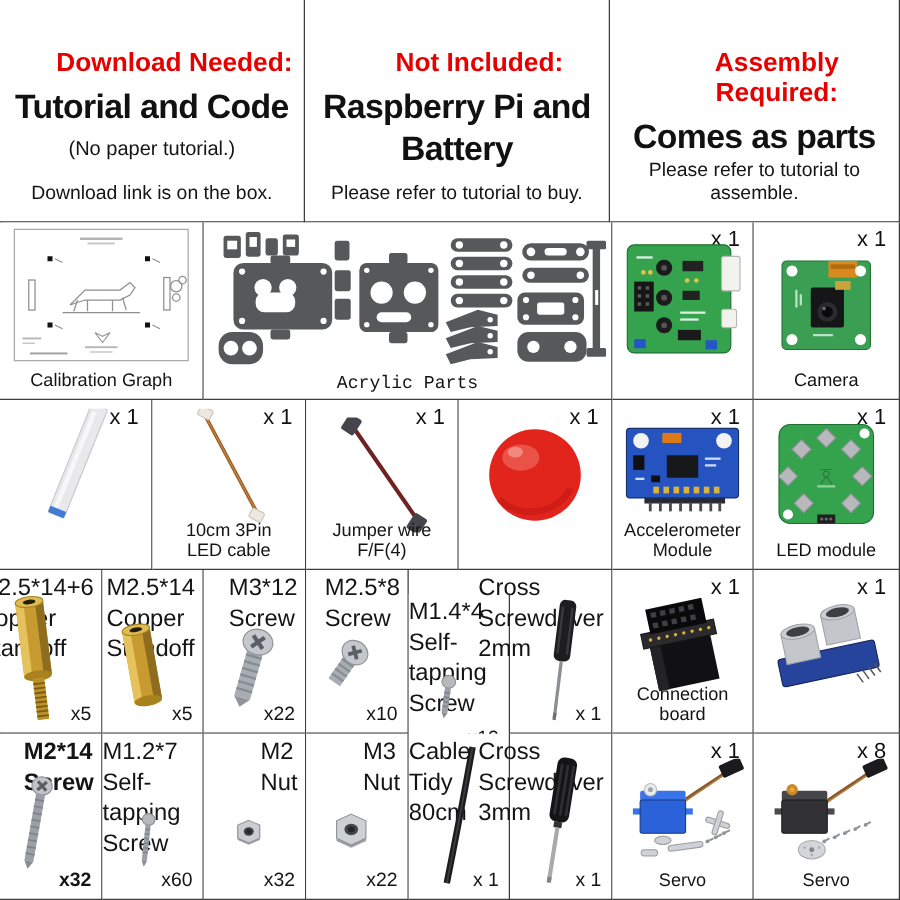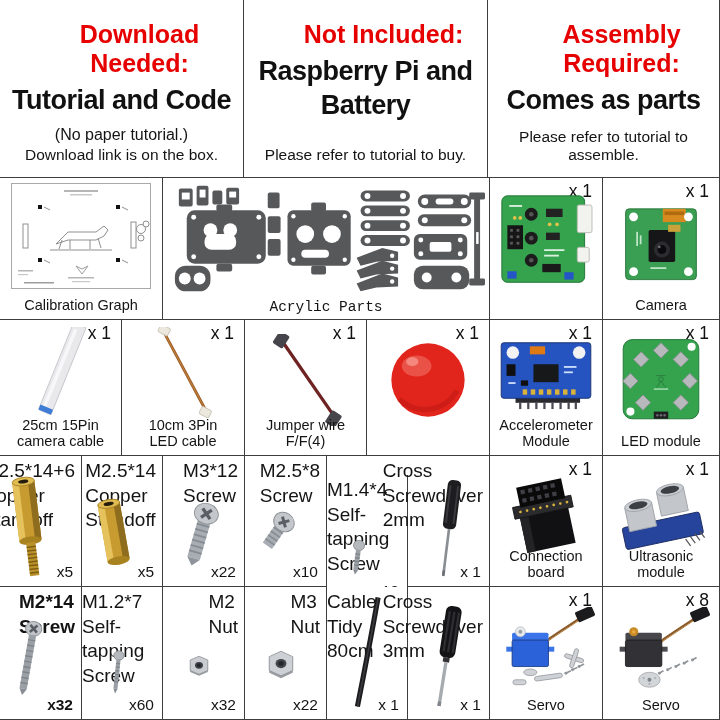--- a/index.html
+++ b/index.html
@@ -3,21 +3,21 @@
 <meta charset="utf-8">
 <style>
   html,body{margin:0;padding:0;background:#fff;}
   #sheet{position:relative;width:720px;height:720px;background:#fff;
          font-family:"Liberation Sans","DejaVu Sans",sans-serif;color:#141414;
          box-shadow:inset 0 0 0 2px #3d3d3d;overflow:hidden;}
   .cell{position:absolute;box-sizing:border-box;background:#fff;
         border-right:1.5px solid #3d3d3d;border-bottom:1.5px solid #3d3d3d;}
   
   .header{text-align:center;}
-  .htitle{margin-top:20px;font-size:25px;font-weight:bold;color:#e60000;padding-left:36px;}
+  .htitle{margin-top:39px;font-size:21px;font-weight:bold;color:#e60000;padding-left:36px;}
   .hsub{margin-top:6px;font-size:27px;font-weight:bold;line-height:1.25;
         letter-spacing:-0.5px;white-space:pre-line;color:#111;}
   .hnote{margin-top:8px;font-size:16px;min-height:20px;}
   .hfoot{position:absolute;bottom:13px;left:0;width:100%;font-size:15.5px;}
   
   .photo{display:flex;flex-direction:column;align-items:center;justify-content:flex-end;}
   .qty{position:absolute;top:3px;right:10px;font-size:17.5px;color:#111;}
   .art{position:absolute;left:0;top:0;right:0;bottom:30px;
        display:flex;align-items:center;justify-content:center;}
   .plabel{position:relative;width:100%;text-align:center;font-size:14.5px;
@@ -250,22 +250,20 @@
     <div class="qty">x 1</div>
     <div class="art" style="bottom:38px;top:8px;">
       <svg width="100" height="92" viewBox="0 0 110 102">
         <g transform="rotate(22 55 51)">
           <rect x="47" y="-6" width="15" height="104" rx="2" fill="#e9e9ec" stroke="#c6c6cc"></rect>
           <rect x="50" y="0" width="4" height="92" fill="#f7f7f9"></rect>
           <rect x="47" y="92" width="15" height="6" fill="#3e7cd6"></rect>
         </g>
       </svg>
     </div>
-    <div class="plabel">25cm 15Pin
-camera cable</div>
   </div>
 
   <div class="cell photo" style="left:122px;top:320px;width:123px;height:136px;">
     <div class="qty">x 1</div>
     <div class="art" style="bottom:38px;top:8px;">
       <svg width="100" height="92" viewBox="0 0 110 102">
         <path d="M34,6 L80,92" stroke="#9a5a23" stroke-width="3.2" fill="none"></path>
         <path d="M34,6 L80,92" stroke="#c2823f" stroke-width="1.2" fill="none"></path>
         <rect x="28" y="-1" width="12" height="9" rx="2" fill="#ece8de" stroke="#c9c4b8" transform="rotate(28 34 4)"></rect>
         <rect x="74" y="90" width="12" height="9" rx="2" fill="#ece8de" stroke="#c9c4b8" transform="rotate(28 80 94)"></rect>
@@ -563,21 +561,20 @@
             </g>
           <rect x="24" y="26" width="32" height="28" fill="#c3c7cb" stroke="#9ea2a7"></rect>
           <ellipse cx="40" cy="26" rx="16" ry="6.5" fill="#caced2" stroke="#9ea2a7"></ellipse>
           <ellipse cx="40" cy="26" rx="11" ry="4.2" fill="#3c3f43"></ellipse>
           <rect x="64" y="16" width="32" height="28" fill="#c3c7cb" stroke="#9ea2a7"></rect>
           <ellipse cx="80" cy="16" rx="16" ry="6.5" fill="#caced2" stroke="#9ea2a7"></ellipse>
           <ellipse cx="80" cy="16" rx="11" ry="4.2" fill="#3c3f43"></ellipse>
         </g>
       </svg>
     </div>
-    <div class="plabel">Ultrasonic module</div>
   </div>
 
   <div class="cell" style="left:0;top:587px;width:82px;height:133px;font-weight:bold;">
     <div class="hwname">M2*14
 Screw</div>
     <div class="hwqty">x32</div>
     <div class="hart" style="left:8px;top:30px;">
       <svg width="40" height="88" viewBox="0 0 44 96">
         <g transform="rotate(10 22 48)">
           <ellipse cx="22" cy="12" rx="9" ry="8" fill="#c0c4c8" stroke="#8d9296"></ellipse>

